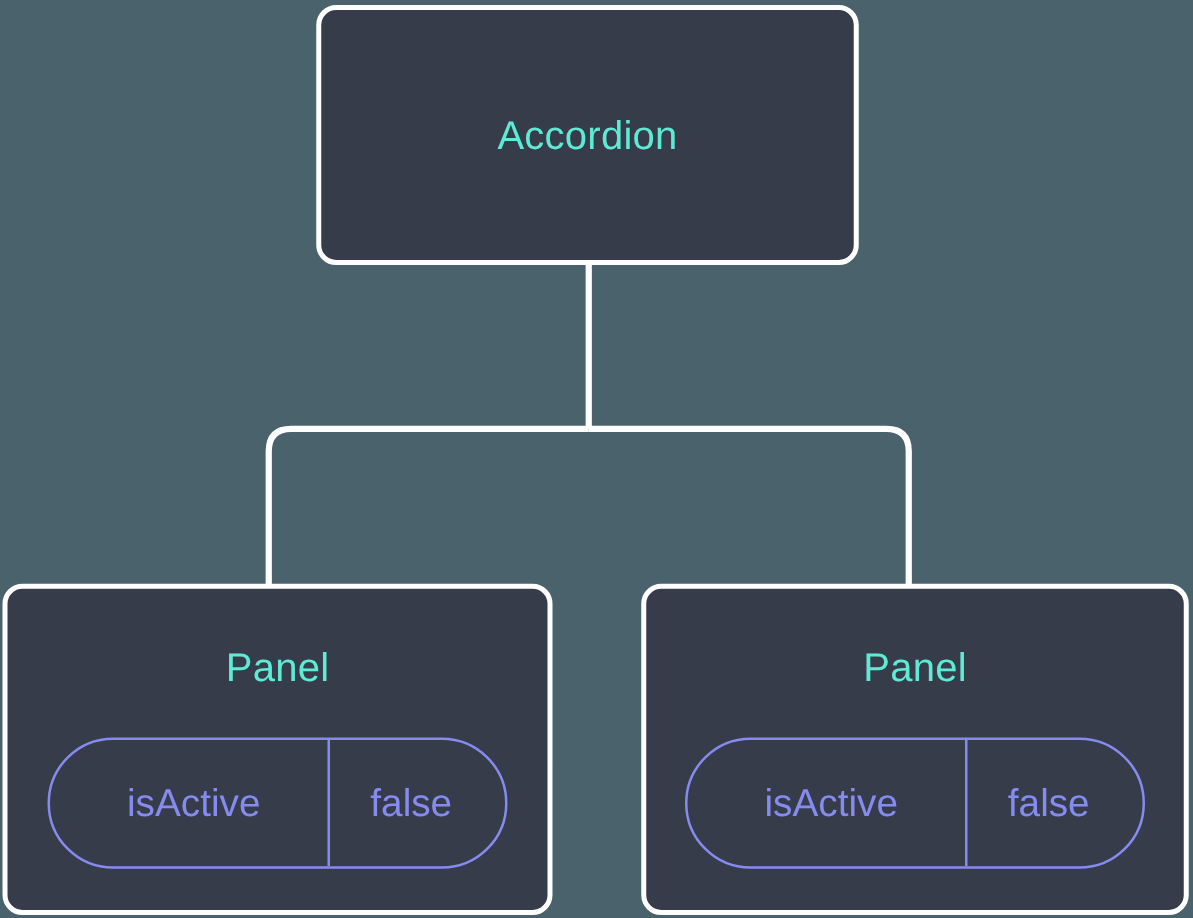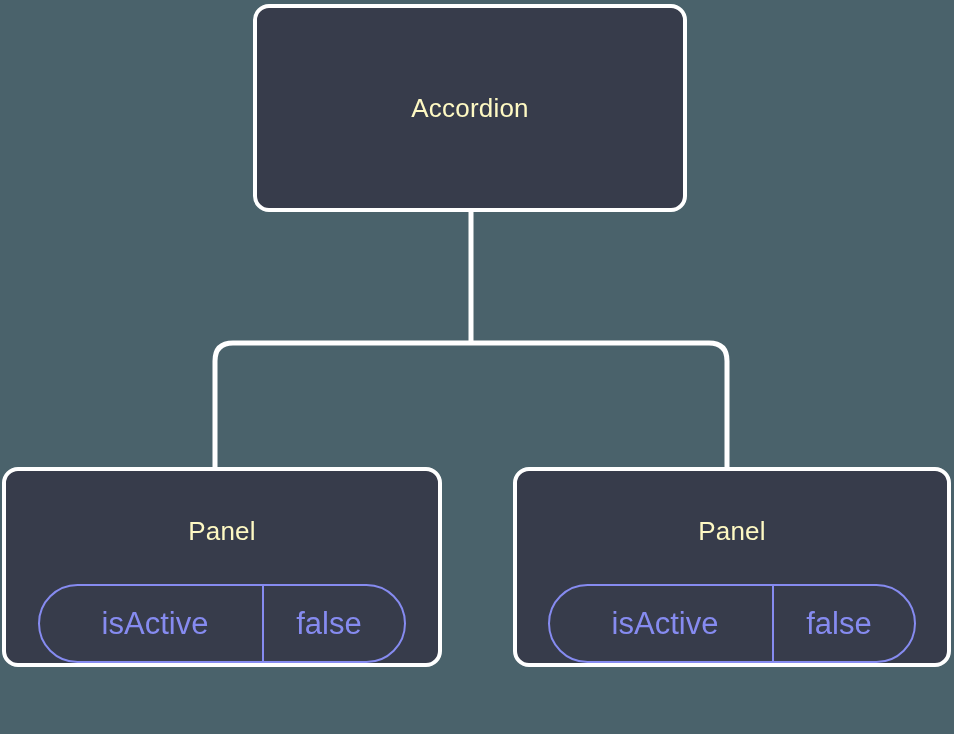--- a/index.html
+++ b/index.html
@@ -38,41 +38,41 @@
     box-sizing: border-box;
     background: #373c4b;
     border: 4px solid #ffffff;
     border-radius: 16px;
     display: flex;
     flex-direction: column;
     align-items: center;
   }
 
   .node-title {
-    color: #fef9c3;
-    font-size: 26px;
+    color: #5eead4;
+    font-size: 32px;
     line-height: 1;
     font-weight: 400;
     letter-spacing: 0.2px;
     white-space: nowrap;
   }
 
   
   #node-accordion {
     left: 253px;
     top: 4px;
     width: 434px;
     height: 208px;
     justify-content: center;
   }
 
   
   .node-leaf {
     top: 467px;
-    height: 200px;
+    height: 265px;
     justify-content: flex-start;
     padding-top: 47px;
   }
 
   #node-panel-left  { left: 2px;   width: 440px; }
   #node-panel-right { left: 513px; width: 438px; }
 
   
   .prop-pill {
     box-sizing: border-box;

